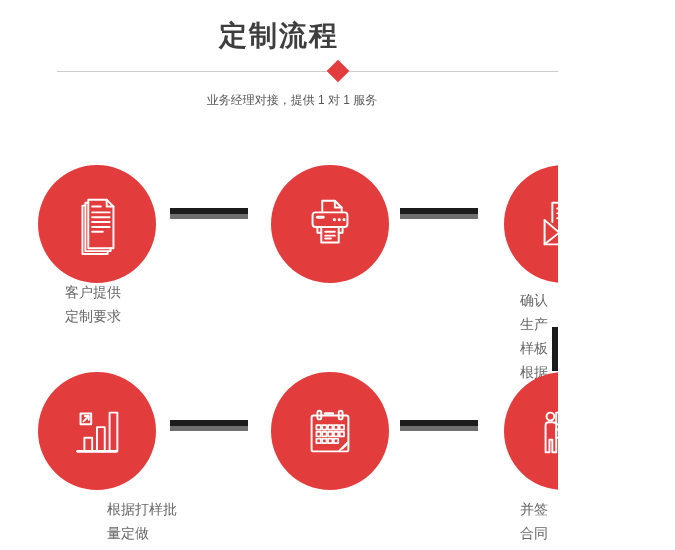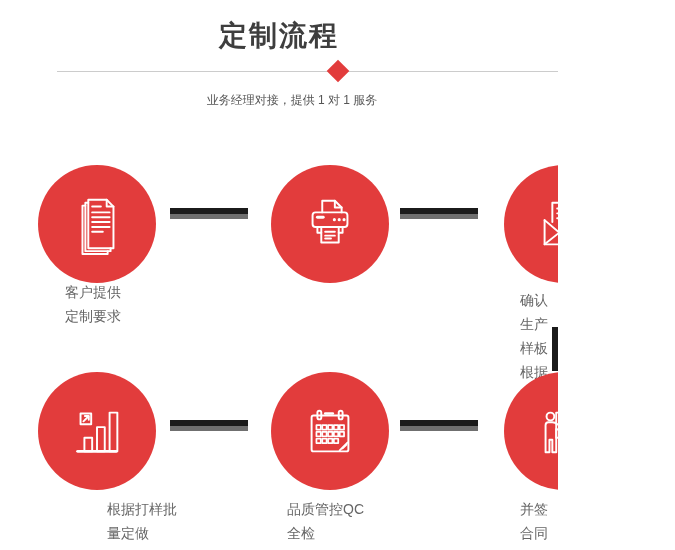--- a/index.html
+++ b/index.html
@@ -143,22 +143,20 @@
           <rect x="36" y="33" width="4.5" height="4.5"></rect>
           <rect x="42" y="33" width="4.5" height="4.5"></rect>
         <rect x="18" y="40" width="4.5" height="4.5"></rect>
           <rect x="24" y="40" width="4.5" height="4.5"></rect>
           <rect x="30" y="40" width="4.5" height="4.5"></rect>
           <rect x="36" y="40" width="4.5" height="4.5"></rect>
       </g>
       <path d="M42 52 L50 44 M45 50 L49 46"></path>
     </svg>
   </div>
-  <div class="step-label pos-l5">品质管控QC
-全检</div>
 
   <div class="step-circle pos-c6">
     <svg viewBox="0 0 64 64" fill="none" stroke="#ffffff" stroke-width="2" stroke-linecap="round" stroke-linejoin="round">
       <rect x="25" y="13" width="28" height="26"></rect>
       <path d="M39 19 A8 8 0 1 0 47 27 L39 27 Z"></path>
       <path d="M42 24 V17 A7 7 0 0 1 49 24 Z"></path>
       <circle cx="19" cy="17" r="4"></circle>
       <path d="M14 54 V26 Q14 23 17 23 H21 Q24 23 26 25 L34 29 L33 32 L25 30 V54 H21 V41 H18 V54 Z"></path>
     </svg>
   </div>

